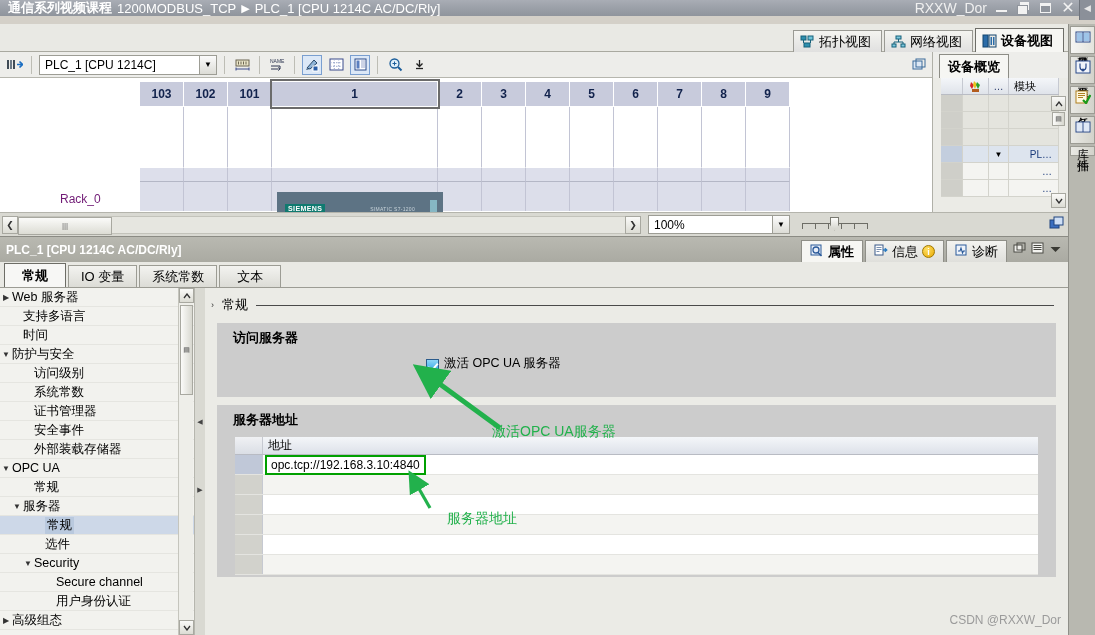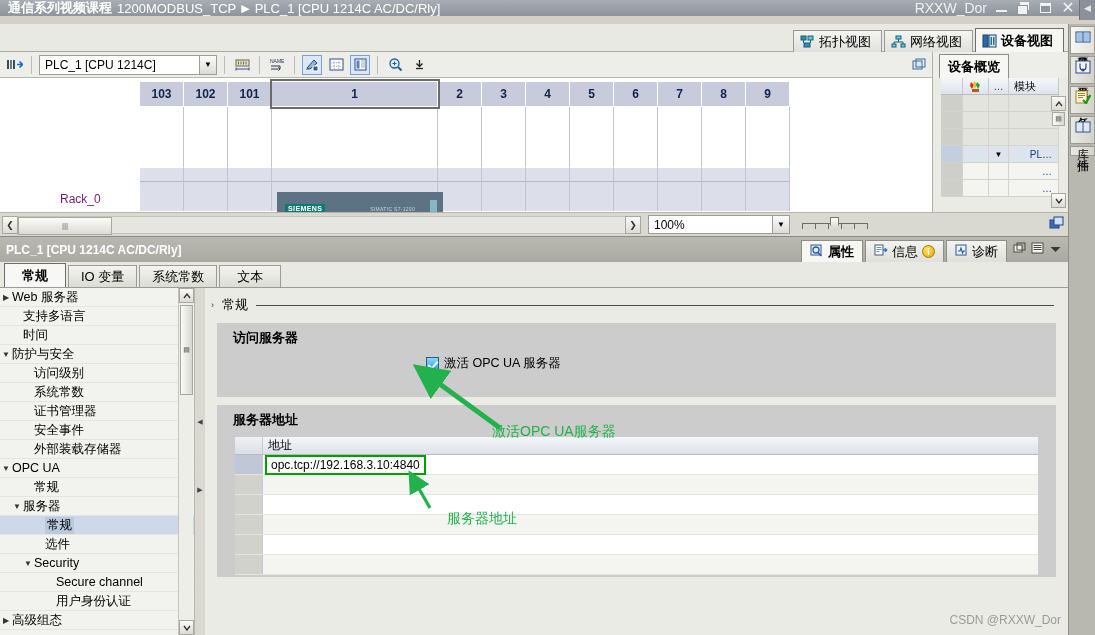--- a/index.html
+++ b/index.html
@@ -277,21 +277,21 @@
   .sec-head .chev { font-size: 9px; color: #333; }
   .sec-head .txt { font-size: 13px; color: #000; }
   .sec-head .rule { flex: 1; height: 1px; background: #4a4a4a; margin-right: 14px; }
   .group {
     margin: 9px 12px 0 12px; background: #cccccc;
   }
   .group-title {
     font-size: 13px; font-weight: bold; color: #000; padding: 6px 0 2px 16px;
   }
   .group-body { padding: 6px 0 12px 0; }
-  .chkrow { display: flex; align-items: center; gap: 5px; padding-left: 209px; }
+  .chkrow { display: flex; align-items: flex-end; gap: 5px; padding-left: 209px; }
   .chk {
     width: 13px; height: 13px; background: #ffffff; border: 1px solid #2b5b8c;
     position: relative; flex: none;
   }
   .chk.checked { background: linear-gradient(to bottom,#8fd6f7,#2fa5e8); }
   .chk.checked::after {
     content: ""; position: absolute; left: 3px; top: 1px; width: 4px; height: 8px;
     border: solid #ffffff; border-width: 0 2px 2px 0; transform: rotate(42deg);
   }
   .chklabel { font-size: 12.5px; color: #000; }

